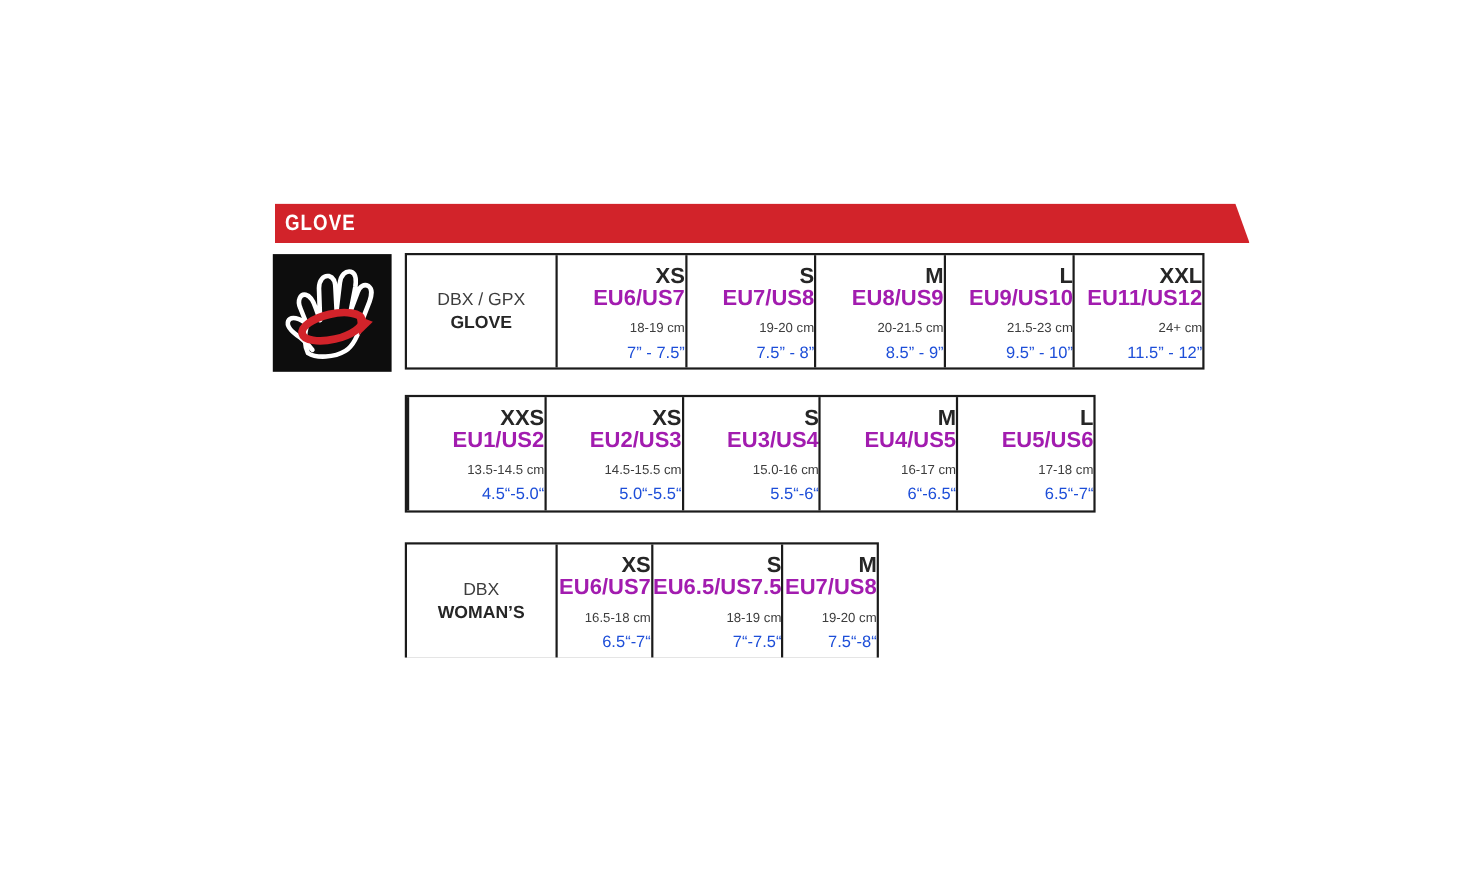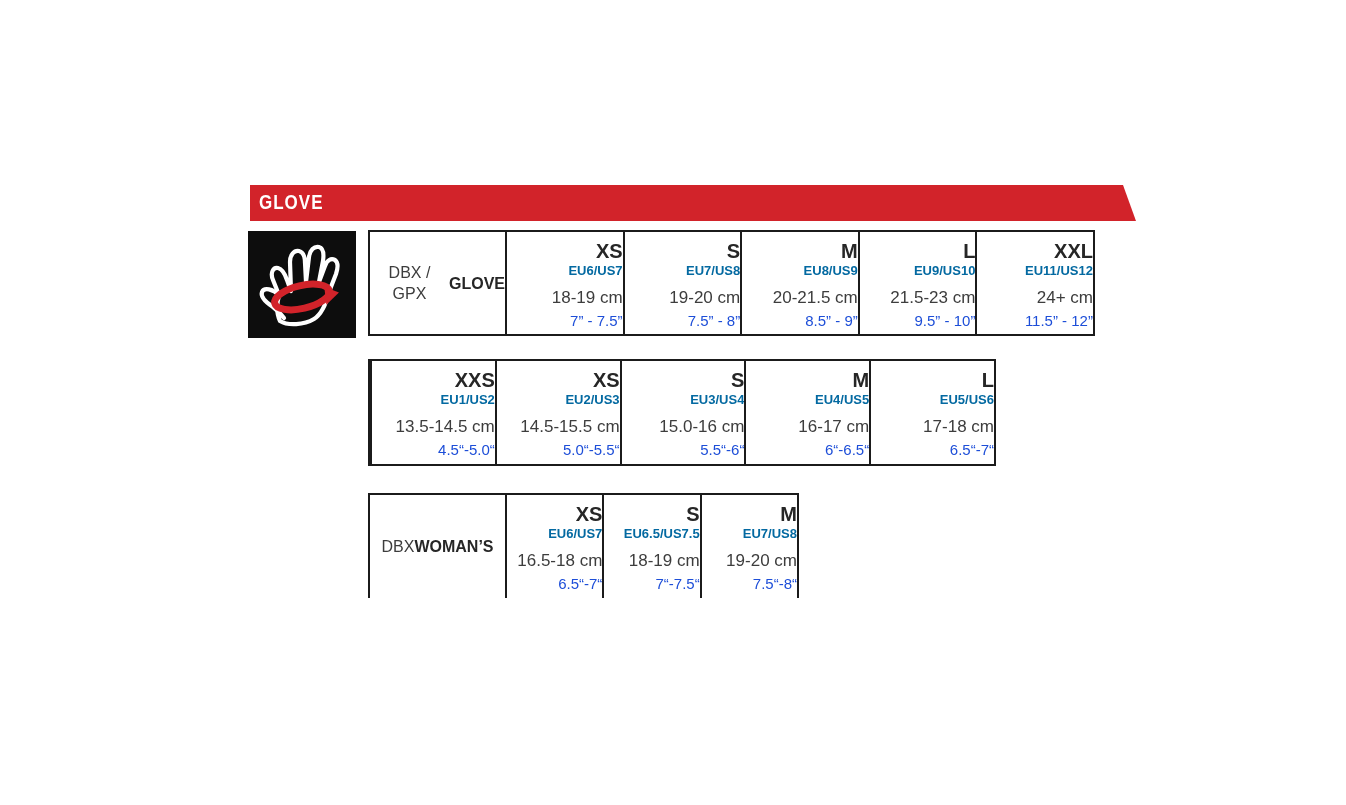--- a/index.html
+++ b/index.html
@@ -58,40 +58,40 @@
     background: #ffffff;
     box-sizing: border-box;
   }
   .size-table.t1 { left: 368px; top: 230px; width: 727px; height: 106px; }
   .size-table.t2 { left: 368px; top: 359px; width: 628px; height: 107px; }
   .size-table.t3 { left: 368px; top: 493px; width: 431px; height: 107px; }
 
   .label-cell {
     flex: 0 0 135px;
     display: flex;
-    flex-direction: row;
+    flex-direction: column;
     justify-content: center;
     align-items: center;
     text-align: center;
   }
   .lbl1 { font-size: 16px; color: #3d3d3d; line-height: 21px; }
   .lbl2 { font-size: 16px; font-weight: 700; color: #262626; line-height: 21px; }
 
   .cols { flex: 1 1 auto; display: flex; }
   .size-cell {
     flex: 1 1 0;
     border-left: 2px solid #1b1b1b;
     text-align: right;
     padding-top: 8px;
     box-sizing: border-box;
     white-space: nowrap;
   }
   .sz   { font-size: 20px; font-weight: 700; color: #262626; line-height: 22px; }
-  .eu   { font-size: 13px; font-weight: 700; color: #0369a1; line-height: 18px; }
-  .cm   { font-size: 17px; color: #3d3d3d; line-height: 18px; margin-top: 9px; }
+  .eu   { font-size: 20px; font-weight: 700; color: #a21caf; line-height: 18px; }
+  .cm   { font-size: 12px; color: #3d3d3d; line-height: 18px; margin-top: 9px; }
   .inch { font-size: 15px; color: #1d4ed8; line-height: 18px; margin-top: 5px; }
 </style>
 </head>
 <body>
 
 <div class="page">
 
   <div class="banner">
     <span class="banner-title">GLOVE</span>
   </div>

